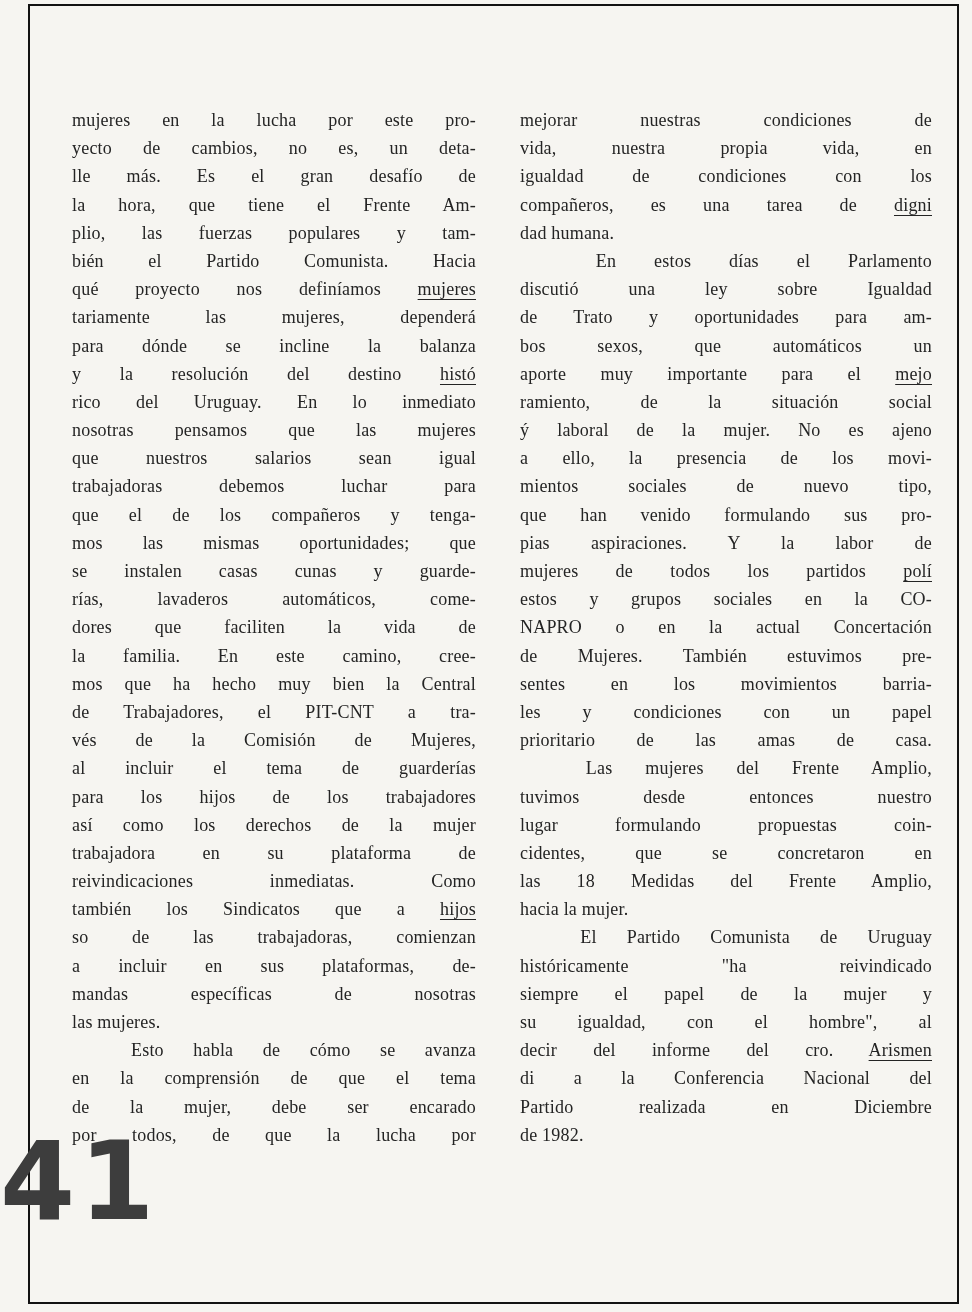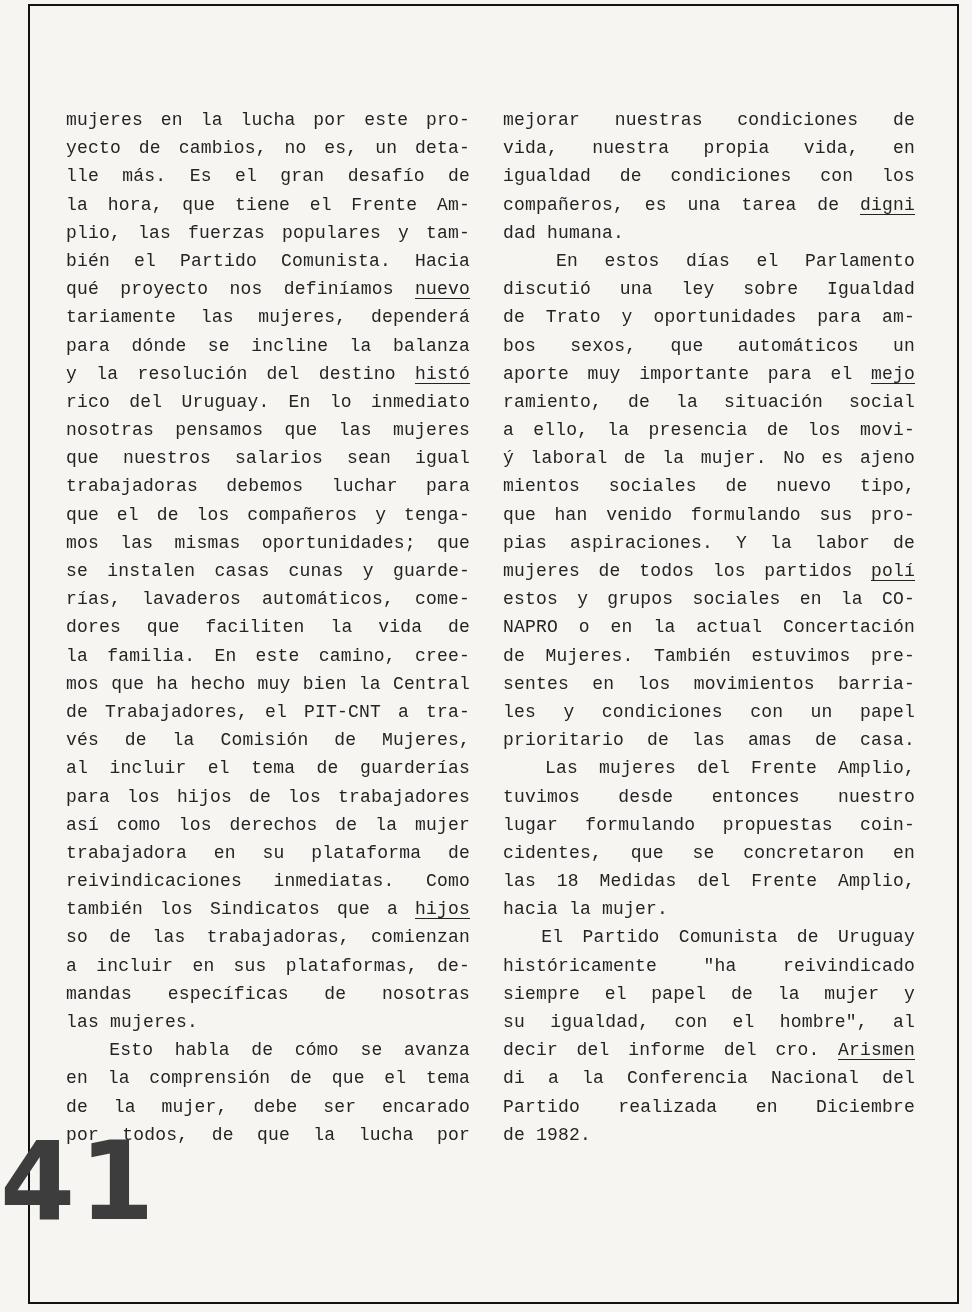--- a/index.html
+++ b/index.html
@@ -23,24 +23,25 @@
     position: absolute;
     left: 28px;
     top: 4px;
     right: 13px;
     bottom: 8px;
     border: 2px solid #121212;
     pointer-events: none;
   }
   .columns {
     position: absolute;
-    left: 66px;
+    left: 72px;
     top: 106px;
     display: flex;
-    gap: 33px;
+    gap: 44px;
+    font-family: Liberation Serif, serif;
   }
   .col {
     width: 404px;
   }
   .col.right {
     width: 412px;
   }
   .line {
     height: 28.2px;
     line-height: 28.2px;
@@ -83,21 +84,21 @@
   <div class="page-border"></div>
 
   <div class="columns">
     <div class="col left">
         <div class="line j">mujeres en la lucha por este pro-</div>
         <div class="line j">yecto de cambios, no es, un deta-</div>
         <div class="line j">lle más. Es el gran desafío de</div>
         <div class="line j">la hora, que tiene el Frente Am-</div>
         <div class="line j">plio, las fuerzas populares y tam-</div>
         <div class="line j">bién el Partido Comunista. Hacia</div>
-        <div class="line j">qué proyecto nos definíamos <span class="u">nuevo</span></div>
+        <div class="line j">qué proyecto nos definíamos <span class="u">mujeres</span></div>
         <div class="line j">tariamente las mujeres, dependerá</div>
         <div class="line j">para dónde se incline la balanza</div>
         <div class="line j">y la resolución del destino <span class="u">histó</span></div>
         <div class="line j">rico del Uruguay. En lo inmediato</div>
         <div class="line j">nosotras pensamos que las mujeres</div>
         <div class="line j">que nuestros salarios sean igual</div>
         <div class="line j">trabajadoras debemos luchar para</div>
         <div class="line j">que el de los compañeros y tenga-</div>
         <div class="line j">mos las mismas oportunidades; que</div>
         <div class="line j">se instalen casas cunas y guarde-</div>
@@ -127,22 +128,22 @@
         <div class="line j">vida, nuestra propia vida, en</div>
         <div class="line j">igualdad de condiciones con los</div>
         <div class="line j">compañeros, es una tarea de <span class="u">digni</span></div>
         <div class="line">dad humana.</div>
         <div class="line j">&nbsp;&nbsp;En estos días el Parlamento</div>
         <div class="line j">discutió una ley sobre Igualdad</div>
         <div class="line j">de Trato y oportunidades para am-</div>
         <div class="line j">bos sexos, que automáticos un</div>
         <div class="line j">aporte muy importante para el <span class="u">mejo</span></div>
         <div class="line j">ramiento, de la situación social</div>
+        <div class="line j">ý laboral de la mujer. No es ajeno</div>
         <div class="line j">a ello, la presencia de los movi-</div>
-        <div class="line j">ý laboral de la mujer. No es ajeno</div>
         <div class="line j">mientos sociales de nuevo tipo,</div>
         <div class="line j">que han venido formulando sus pro-</div>
         <div class="line j">pias aspiraciones. Y la labor de</div>
         <div class="line j">mujeres de todos los partidos <span class="u">polí</span></div>
         <div class="line j">estos y grupos sociales en la CO-</div>
         <div class="line j">NAPRO o en la actual Concertación</div>
         <div class="line j">de Mujeres. También estuvimos pre-</div>
         <div class="line j">sentes en los movimientos barria-</div>
         <div class="line j">les y condiciones con un papel</div>
         <div class="line j">prioritario de las amas de casa.</div>

